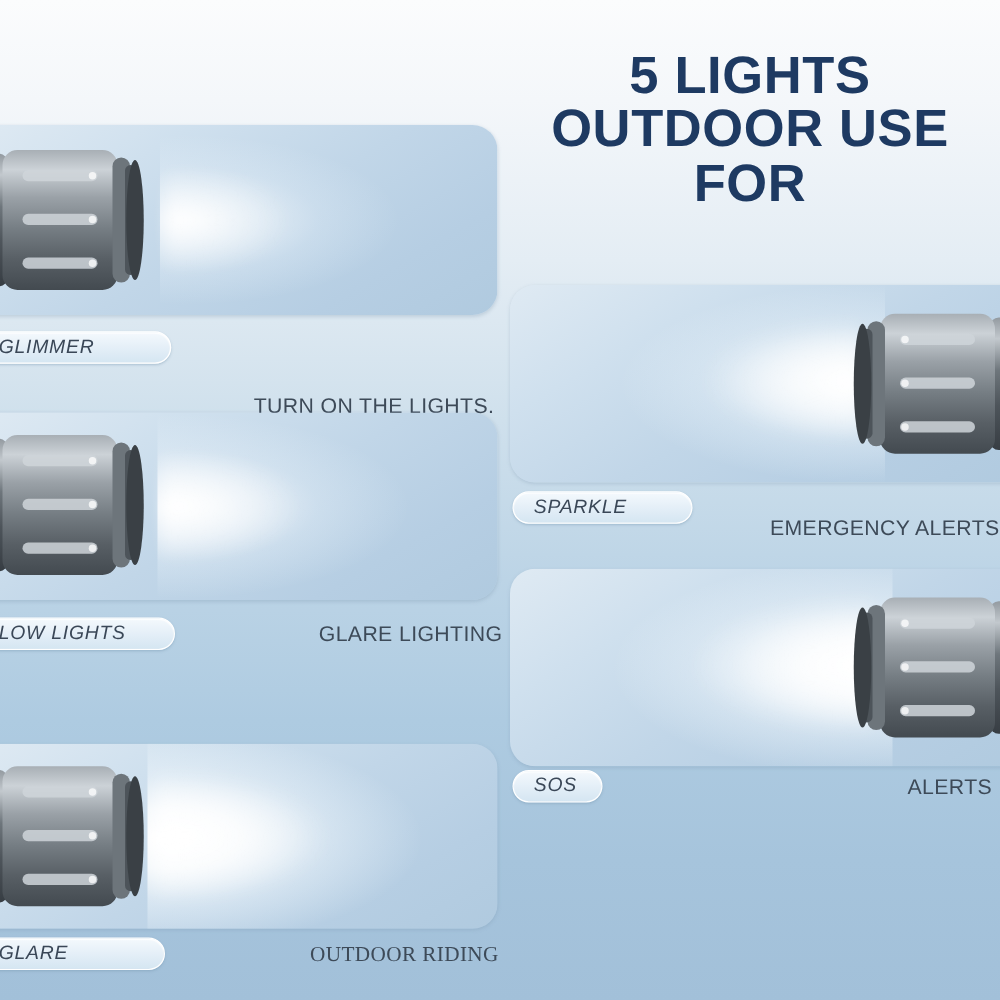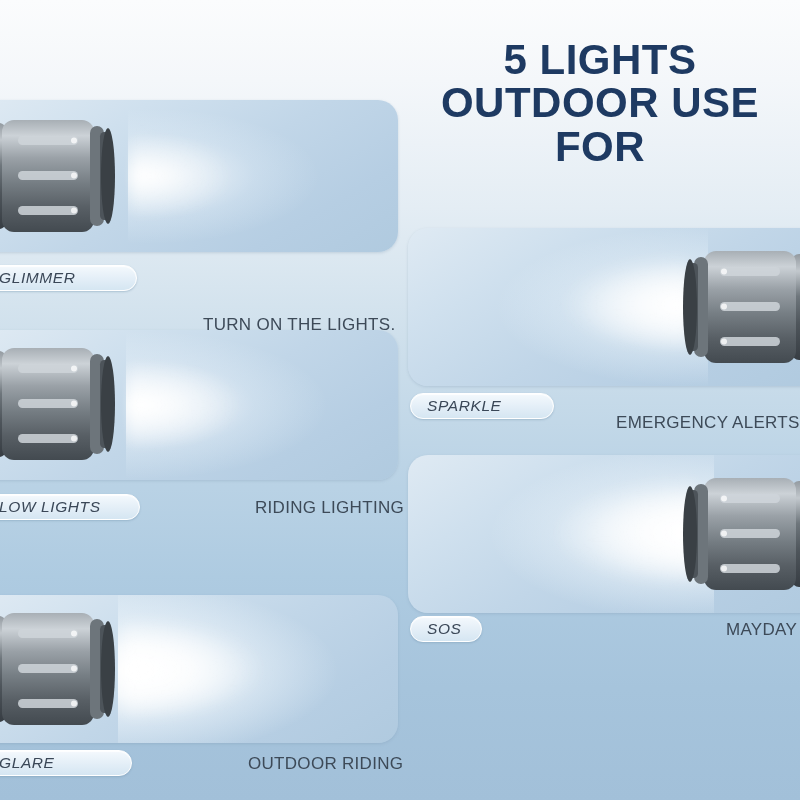--- a/index.html
+++ b/index.html
@@ -437,21 +437,21 @@
         <rect x="240" y="26" width="14" height="100" rx="7" fill="#6d757b"></rect>
         <rect x="250" y="32" width="9" height="88" rx="4.5" fill="#4d545a"></rect>
         <ellipse cx="258" cy="76" rx="7" ry="48" fill="#3a4045"></ellipse>
       </svg>
     </div>
   </div>
 
   <div class="pill" style="left:-18px; top:494px; width:158px;">
     <span>LOW LIGHTS</span>
   </div>
-  <div class="caption" style="left:255px; top:498px;">RIDING LIGHTING</div>
+  <div class="caption" style="left:255px; top:498px;">GLARE LIGHTING</div>
 
   <div class="card" style="left:408px; top:455px; width:414px; height:158px;">
     <div class="card-bg"></div>
     <div class="beam" style="left:-14px; top:-14px; width:320px; height:186px;
                 background:radial-gradient(ellipse 215px 88px at 97% 50%,
                    rgba(255,255,255,1) 0%,
                    rgba(254,255,255,0.82) 28%,
                    rgba(244,250,254,0.48) 56%,
                    rgba(230,242,250,0.0) 100%);"></div>
     <div class="beam" style="left:60px; top:18px; width:230px; height:118px;
@@ -545,21 +545,21 @@
         <rect x="240" y="26" width="14" height="100" rx="7" fill="#6d757b"></rect>
         <rect x="250" y="32" width="9" height="88" rx="4.5" fill="#4d545a"></rect>
         <ellipse cx="258" cy="76" rx="7" ry="48" fill="#3a4045"></ellipse>
       </svg>
     </div>
   </div>
 
   <div class="pill" style="left:410px; top:616px; width:72px;">
     <span>SOS</span>
   </div>
-  <div class="caption" style="left:726px; top:620px;">MAYDAY</div>
+  <div class="caption" style="left:726px; top:620px;">ALERTS</div>
 
   <div class="card" style="left:-22px; top:595px; width:420px; height:148px;">
     <div class="card-bg"></div>
     <div class="beam" style="left:140px; top:-16px; width:300px; height:184px;
                 background:radial-gradient(ellipse 205px 86px at 5% 50%,
                    rgba(255,255,255,1) 0%,
                    rgba(254,255,255,0.84) 28%,
                    rgba(244,250,254,0.48) 57%,
                    rgba(230,242,250,0.0) 100%);"></div>
     <div class="beam" style="left:146px; top:16px; width:220px; height:116px;
@@ -653,15 +653,15 @@
         <rect x="240" y="26" width="14" height="100" rx="7" fill="#6d757b"></rect>
         <rect x="250" y="32" width="9" height="88" rx="4.5" fill="#4d545a"></rect>
         <ellipse cx="258" cy="76" rx="7" ry="48" fill="#3a4045"></ellipse>
       </svg>
     </div>
   </div>
 
   <div class="pill" style="left:-18px; top:750px; width:150px;">
     <span>GLARE</span>
   </div>
-  <div class="caption" style="left:248px; top:754px;">OUTDOOR RIDING</div>
+  <div class="caption" style="left:248px; top:754px;font-family:Liberation Serif, serif;">OUTDOOR RIDING</div>
 
 </div>
 
 </body></html>

